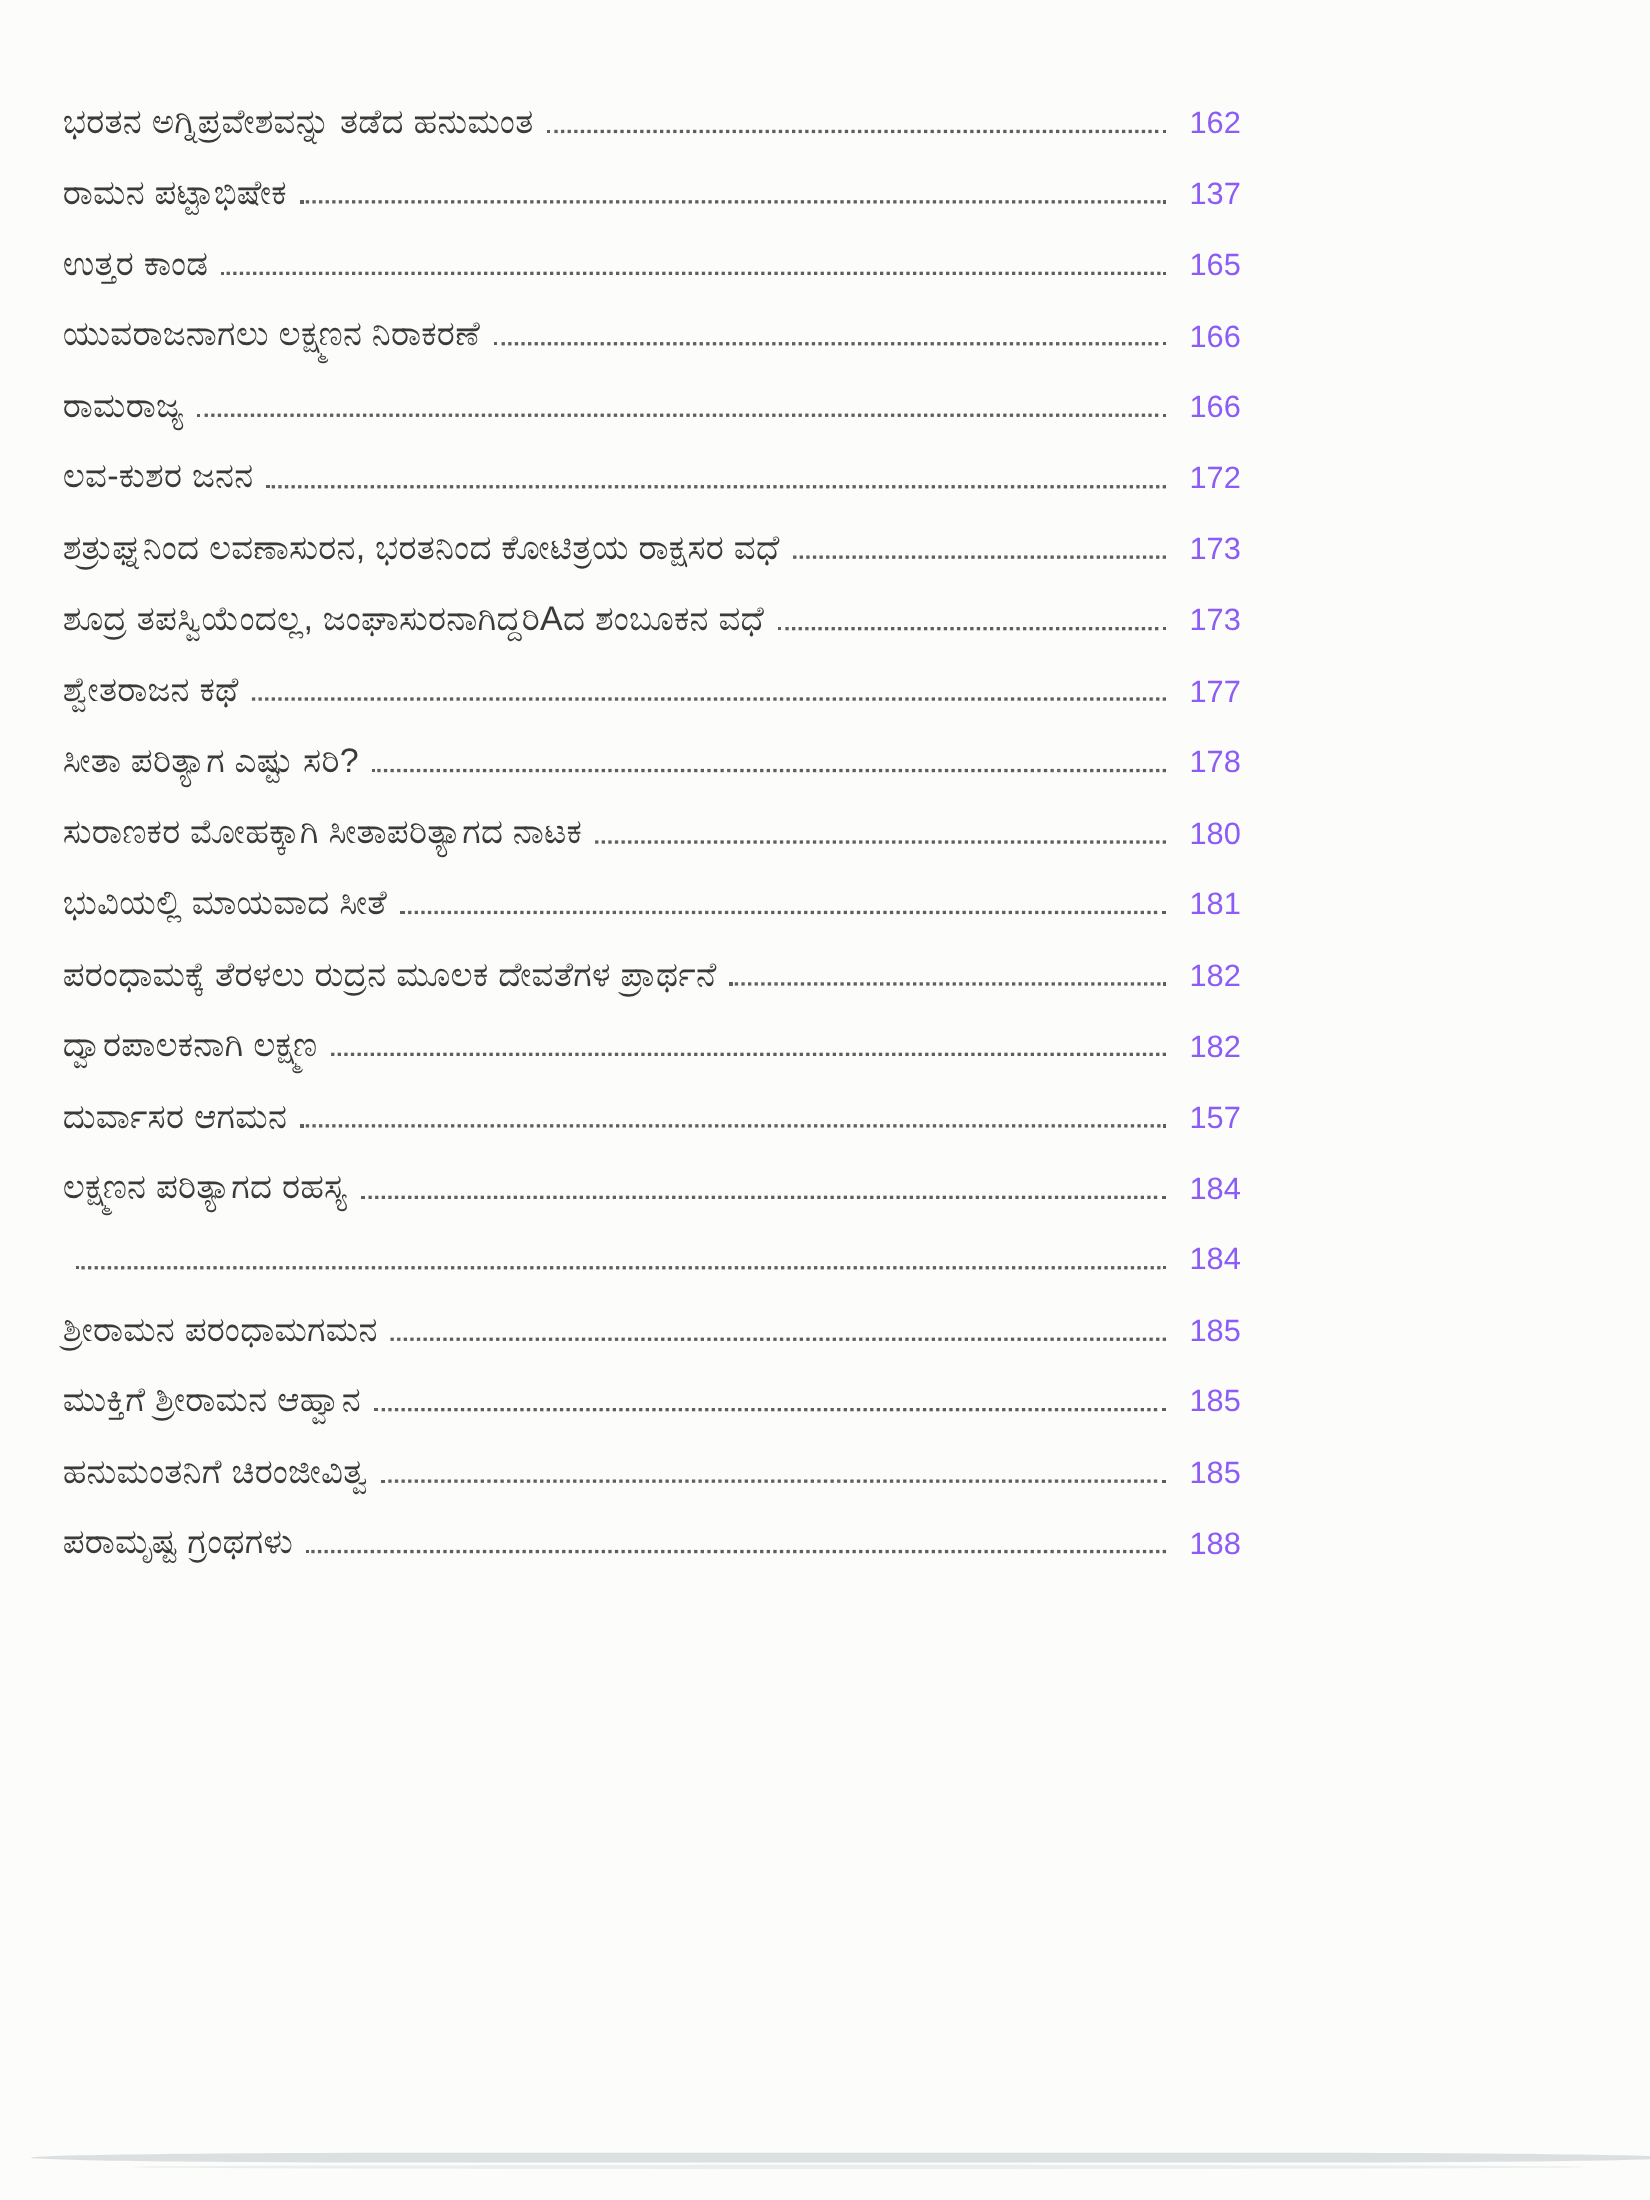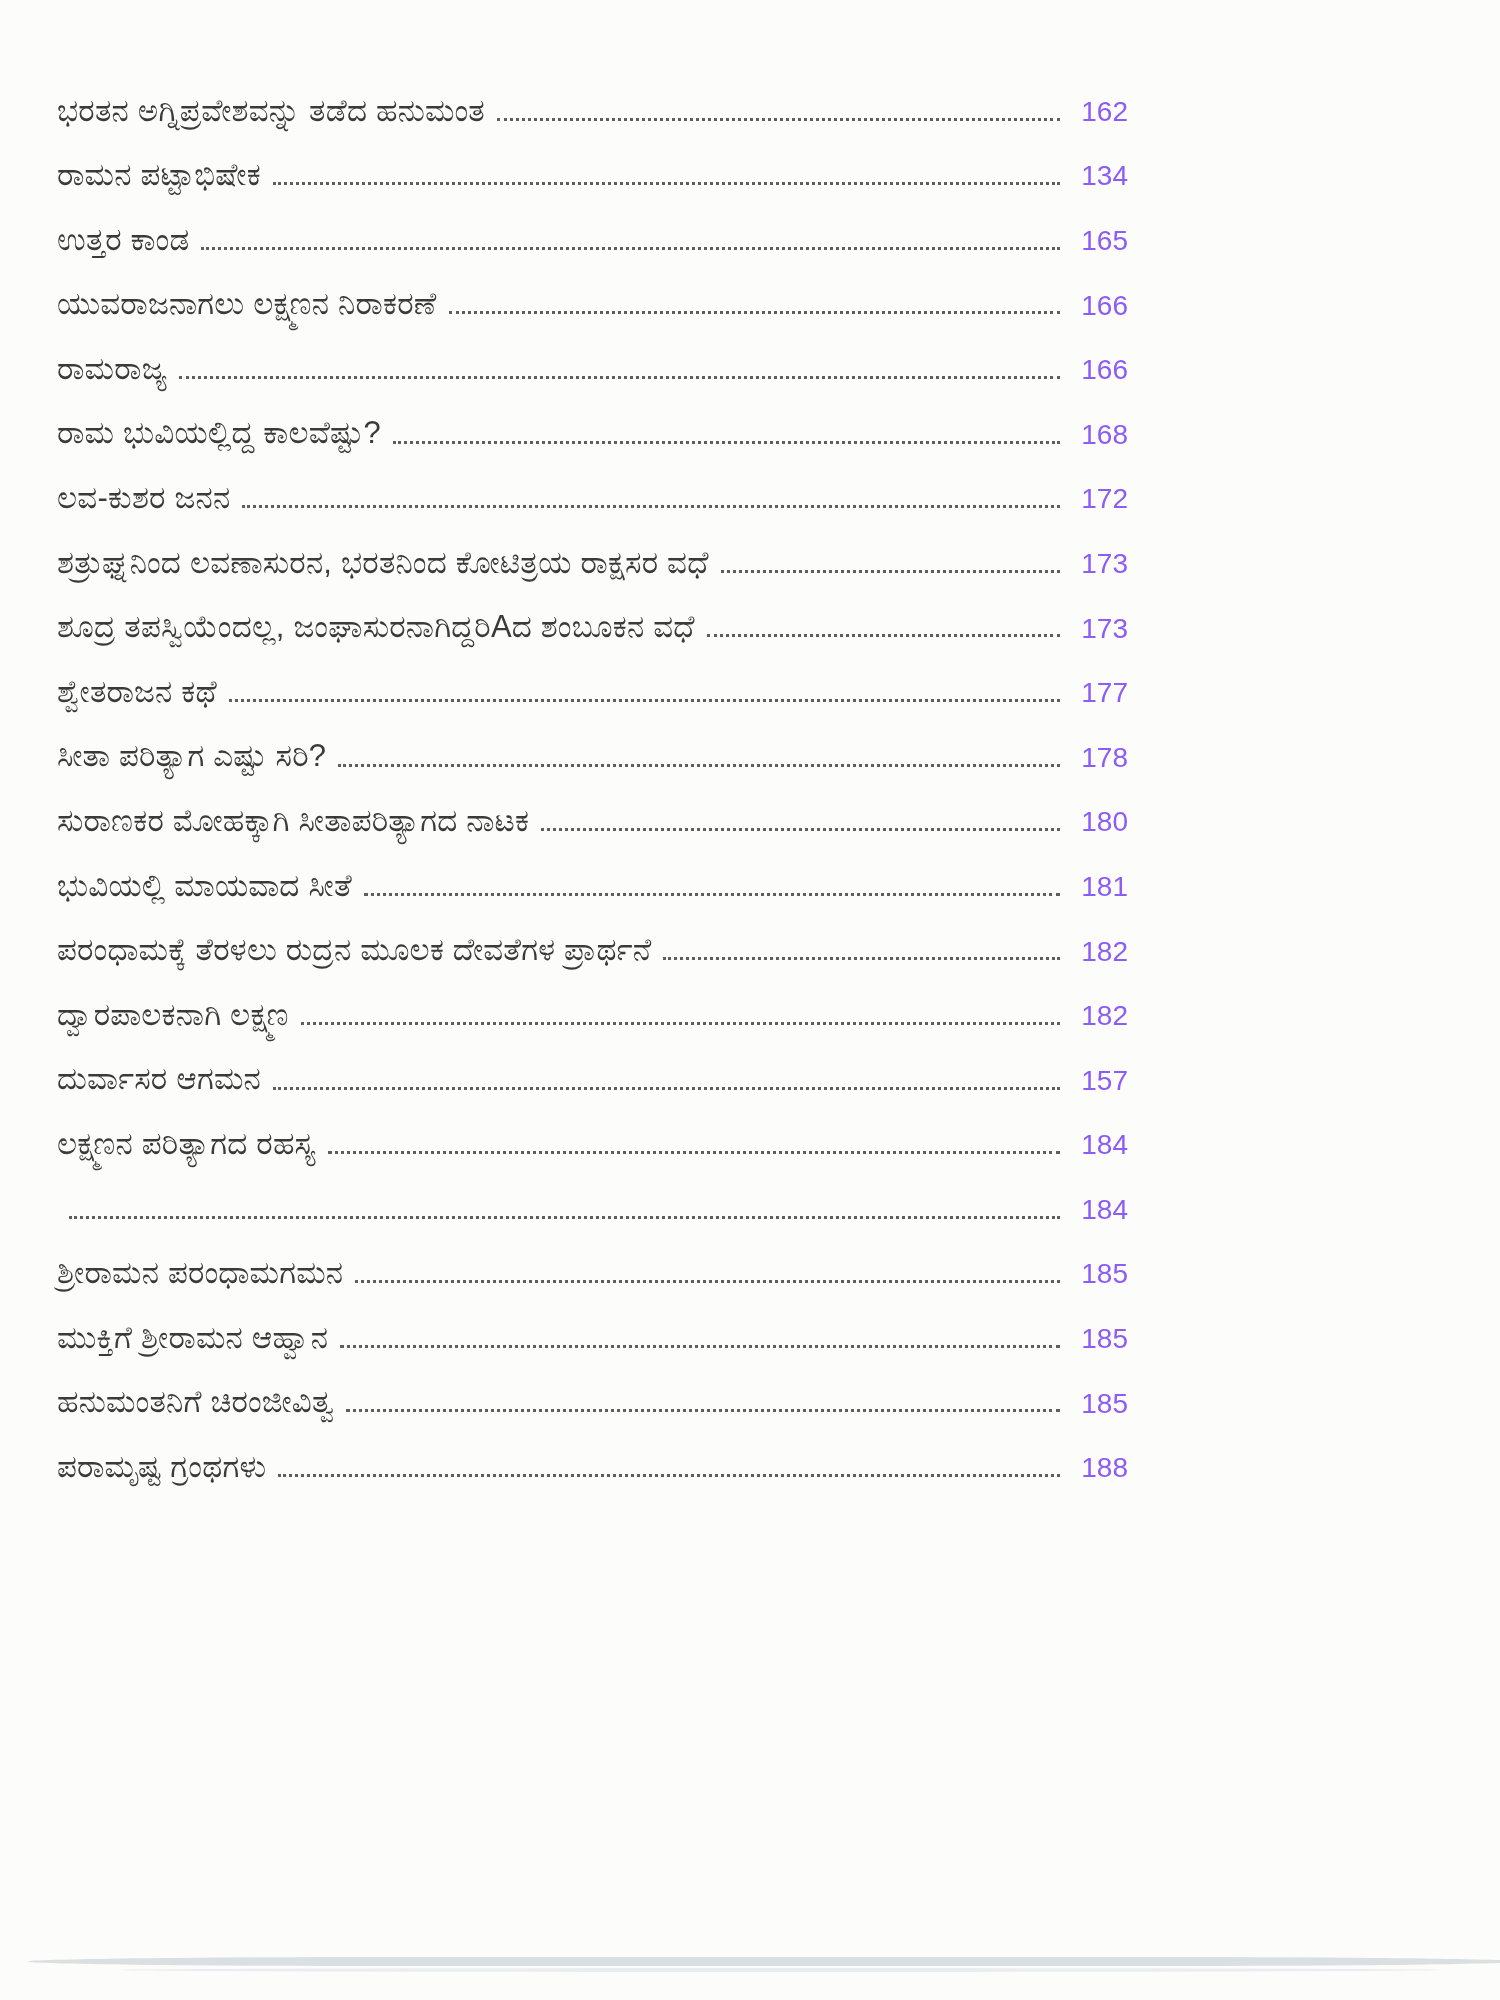--- a/index.html
+++ b/index.html
@@ -79,46 +79,41 @@
   <ol class="toc" id="toc-list">
   <li class="toc-row">
     <span class="toc-title">ಭರತನ ಅಗ್ನಿಪ್ರವೇಶವನ್ನು ತಡೆದ ಹನುಮಂತ</span>
     <span class="toc-leader"></span>
     <span class="toc-pagenum">162</span>
   </li>
 
   <li class="toc-row">
     <span class="toc-title">ರಾಮನ ಪಟ್ಟಾಭಿಷೇಕ</span>
     <span class="toc-leader"></span>
-    <span class="toc-pagenum">134</span>
+    <span class="toc-pagenum">137</span>
   </li>
 
   <li class="toc-row">
     <span class="toc-title">ಉತ್ತರ ಕಾಂಡ</span>
     <span class="toc-leader"></span>
     <span class="toc-pagenum">165</span>
   </li>
 
   <li class="toc-row">
     <span class="toc-title">ಯುವರಾಜನಾಗಲು ಲಕ್ಷ್ಮಣನ ನಿರಾಕರಣೆ</span>
     <span class="toc-leader"></span>
     <span class="toc-pagenum">166</span>
   </li>
 
   <li class="toc-row">
     <span class="toc-title">ರಾಮರಾಜ್ಯ</span>
     <span class="toc-leader"></span>
     <span class="toc-pagenum">166</span>
   </li>
 
-  <li class="toc-row">
-    <span class="toc-title">ರಾಮ ಭುವಿಯಲ್ಲಿದ್ದ ಕಾಲವೆಷ್ಟು?</span>
-    <span class="toc-leader"></span>
-    <span class="toc-pagenum">168</span>
-  </li>
 
   <li class="toc-row">
     <span class="toc-title">ಲವ-ಕುಶರ ಜನನ</span>
     <span class="toc-leader"></span>
     <span class="toc-pagenum">172</span>
   </li>
 
   <li class="toc-row">
     <span class="toc-title">ಶತ್ರುಘ್ನನಿಂದ ಲವಣಾಸುರನ, ಭರತನಿಂದ ಕೋಟಿತ್ರಯ ರಾಕ್ಷಸರ ವಧೆ</span>
     <span class="toc-leader"></span>

